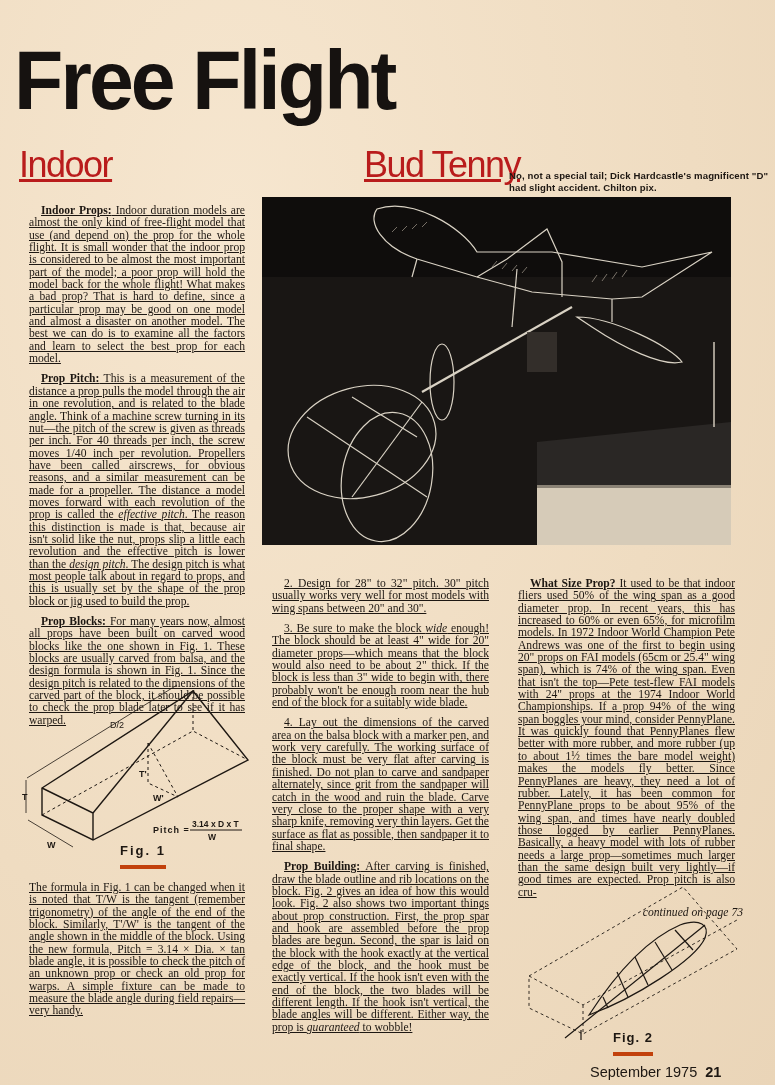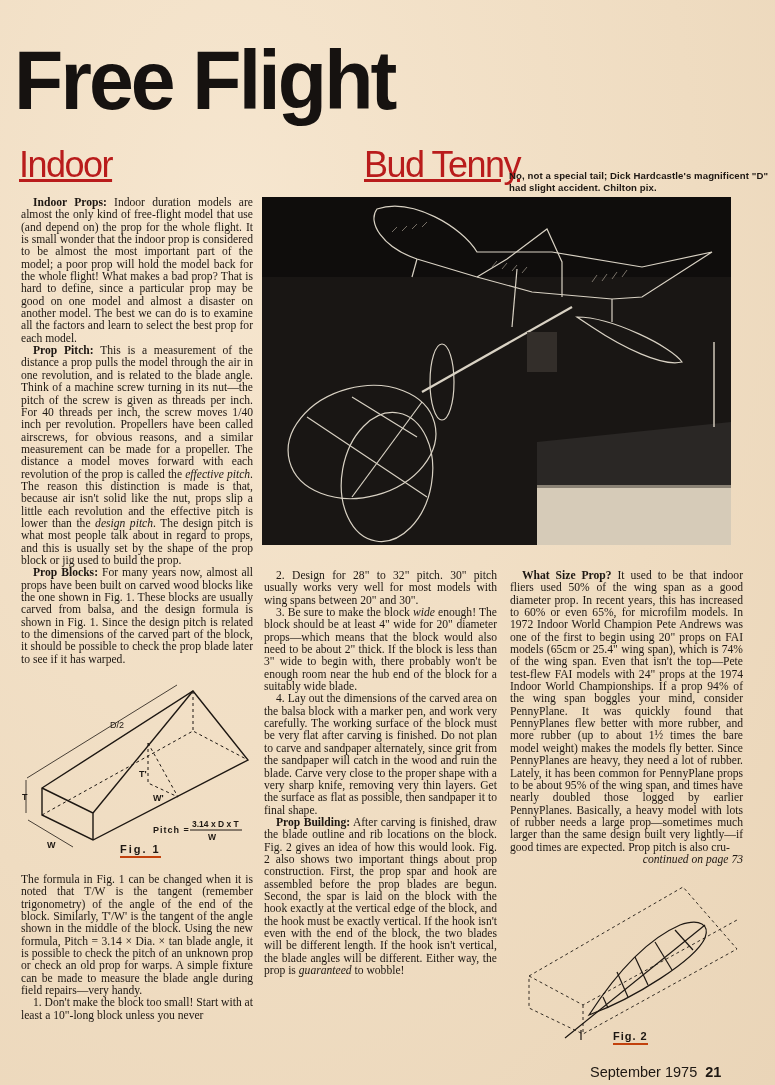--- a/index.html
+++ b/index.html
@@ -20,33 +20,33 @@
     font-family: "Liberation Sans", sans-serif; font-size: 36px; letter-spacing: -1.5px;
     line-height: 1; color: #b91c1c; text-decoration: underline;
   }
   .caption {
     left: 509px; top: 170px; width: 265px; font-family: "Liberation Sans", sans-serif;
     font-weight: bold; font-size: 9.6px; line-height: 12px; letter-spacing: 0.1px; color: #1d1712;
   }
   .col {
     font-size: 11.6px; line-height: 12.35px; text-align: justify; hyphens: manual;
   }
-  .col p { margin: 0; text-indent: 12px; }
+  .col p { margin: 8px; text-indent: 12px; text-decoration: underline; }
   .col p.noindent { text-indent: 0; }
   .col b { font-weight: bold; }
   .col1a { left: 21px; top: 197px; width: 232px; }
   .col1b { left: 21px; top: 874px; width: 232px; }
   .col2 { left: 264px; top: 570px; width: 233px; }
   .col3 { left: 510px; top: 570px; width: 233px; }
   .photo { left: 262px; top: 197px; width: 469px; height: 348px; background: #111; overflow: hidden; }
   .fig1 { left: 20px; top: 683px; width: 240px; height: 185px; }
   .fig2 { left: 515px; top: 880px; width: 230px; height: 165px; }
   .fig-label {
-    font-family: "Liberation Sans", sans-serif; font-weight: bold; font-size: 11px;
-    letter-spacing: 2px; border-bottom: 2px solid #c2410c; padding-bottom: 1px;
+    font-family: "Liberation Sans", sans-serif; font-weight: bold; font-size: 13px;
+    letter-spacing: 2px; border-bottom: 4px solid #c2410c; padding-bottom: 7px;
   }
   .footer {
     left: 590px; top: 1064px; font-family: "Liberation Sans", sans-serif; font-size: 14.5px; color: #1d1712;
   }
   .footer .pg { font-weight: bold; margin-left: 8px; }
   .continued { display: block; text-align: right; font-style: italic; }
 </style>
 </head>
 <body>
 
@@ -125,21 +125,20 @@
     <text x="133" y="150" font-family="Liberation Sans, sans-serif" font-size="9" font-weight="bold" letter-spacing="1" fill="#1d1712">Pitch =</text>
     <text x="172" y="144" font-family="Liberation Sans, sans-serif" font-size="8.5" font-weight="bold" fill="#1d1712">3.14 x D x T</text>
     <line x1="170" y1="147" x2="222" y2="147" stroke="#1d1712" stroke-width="1"></line>
     <text x="188" y="157" font-family="Liberation Sans, sans-serif" font-size="8.5" font-weight="bold" fill="#1d1712">W</text>
   </svg>
   <span class="abs fig-label" style="left:100px;top:160px;">Fig. 1</span>
 </div>
 
 <div class="abs col col1b">
   <p class="noindent"><span>The formula in Fig. 1 can be changed when it is noted that T/W is the tangent (remember trigonometry) of the angle of the end of the block. Similarly, T'/W' is the tangent of the angle shown in the middle of the block. Using the new formula, Pitch = 3.14 × Dia. × tan blade angle, it is possible to check the pitch of an unknown prop or check an old prop for warps. A simple fixture can be made to measure the blade angle during field repairs—very handy.</span></p>
-  <p><span>1. Don't make the block too small! Start with at least a 10"-long block unless you never</span></p>
 </div>
 
 <div class="abs col col2">
   <p><span>2. Design for 28" to 32" pitch. 30" pitch usually works very well for most models with wing spans between 20" and 30".</span></p>
   <p><span>3. Be sure to make the block </span><i>wide</i><span> enough! The block should be at least 4" wide for 20" diameter props—which means that the block would also need to be about 2" thick. If the block is less than 3" wide to begin with, there probably won't be enough room near the hub end of the block for a suitably wide blade.</span></p>
   <p><span>4. Lay out the dimensions of the carved area on the balsa block with a marker pen, and work very carefully. The working surface of the block must be very flat after carving is finished. Do not plan to carve and sandpaper alternately, since grit from the sandpaper will catch in the wood and ruin the blade. Carve very close to the proper shape with a very sharp knife, removing very thin layers. Get the surface as flat as possible, then sandpaper it to final shape.</span></p>
   <p><b>Prop Building:</b><span> After carving is finished, draw the blade outline and rib locations on the block. Fig. 2 gives an idea of how this would look. Fig. 2 also shows two important things about prop construction. First, the prop spar and hook are assembled before the prop blades are begun. Second, the spar is laid on the block with the hook exactly at the vertical edge of the block, and the hook must be exactly vertical. If the hook isn't even with the end of the block, the two blades will be different length. If the hook isn't vertical, the blade angles will be different. Either way, the prop is </span><i>guaranteed</i><span> to wobble!</span></p>
 </div>
 
 <div class="abs col col3">

